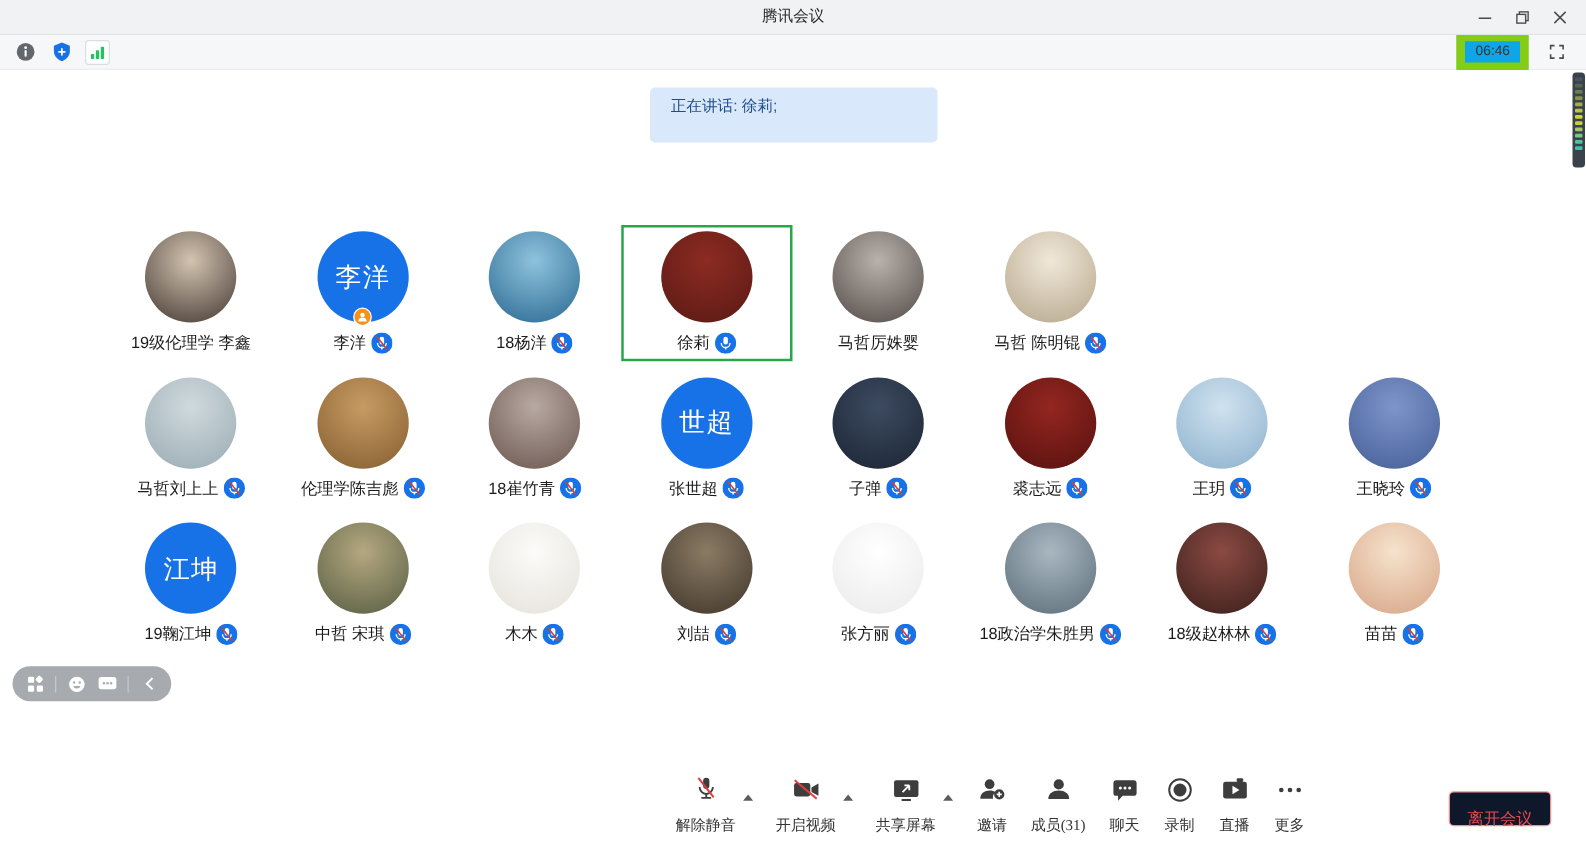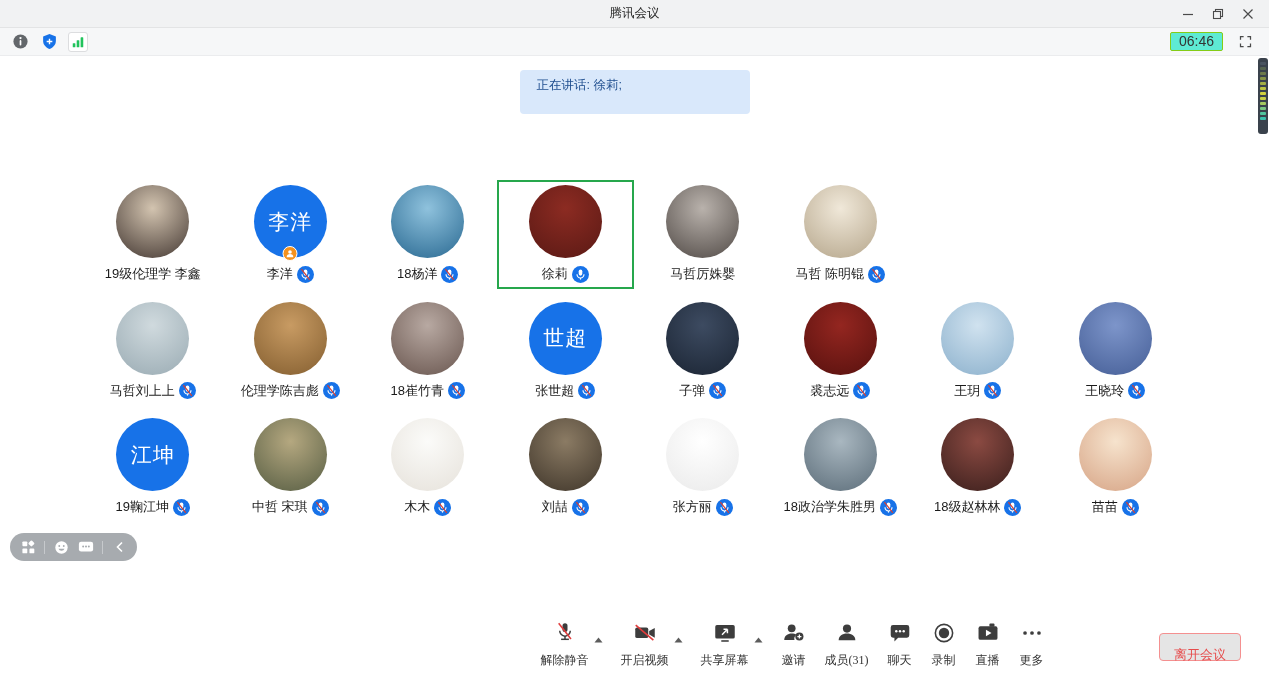--- a/index.html
+++ b/index.html
@@ -13,22 +13,22 @@
   .win-controls { position:absolute; right:6px; top:0; height:28px; display:flex; align-items:center; }
   .win-controls .wbtn { width:30px; height:28px; display:flex; align-items:center; justify-content:center;
                         background:transparent; border:none; cursor:pointer; }
 
   
   .toolbar { height:28px; background:#f6f7f8; border-bottom:1px solid #ebecee; display:flex; align-items:center; padding:0 10px; }
   .tb-left { display:flex; align-items:center; gap:9px; }
   .tb-ic { width:20px; height:20px; display:flex; align-items:center; justify-content:center; cursor:pointer; }
   .tb-ic.boxed { background:#fff; border:1px solid #dcdddf; border-radius:3px; }
   .tb-right { margin-left:auto; display:flex; align-items:center; gap:12px; padding-right:4px; }
-  .timer { border:1px solid #84cc16; background:#5eead4; border-radius:2px; padding:1px 8px;
-           font-size:14px; color:#333; line-height:15px; }
+  .timer { border:7px solid #84cc16; background:#0ea5e9; border-radius:2px; padding:1px 8px;
+           font-size:11px; color:#333; line-height:15px; }
 
   
   .main { position:relative; height:618px; background:#fff; }
   .banner { position:absolute; top:14px; left:50%; transform:translateX(-50%); width:230px; height:44px;
             background:#d9e8fb; border-radius:4px; font-size:12.5px; color:#1f4e8f;
             line-height:30px; padding-left:17px; }
 
   
   .grid-viewport { position:absolute; top:0; left:0; width:100%; height:466px; overflow:hidden; }
   .grid-row { position:absolute; display:flex; }
@@ -57,21 +57,21 @@
   .vol-bar { width:100%; height:3.4px; border-radius:1px; }
 
   
   .bottom-bar { position:absolute; left:0; bottom:0; width:100%; height:56px; background:#fff; }
   .bb-buttons { position:absolute; left:50%; bottom:5px; transform:translateX(-103px); display:flex; align-items:flex-end; }
   .bb-group { display:flex; align-items:flex-start; margin:0 9px; }
   .bb-btn { display:flex; flex-direction:column; align-items:center; gap:2px; cursor:pointer;font-family:Liberation Serif, serif; }
   .bb-btn .lbl { font-size:12px; color:#333; white-space:nowrap; }
   .bb-arrow { margin:9px 0 0 5px; cursor:pointer; }
   .leave-btn { position:absolute; right:28px; bottom:13px; height:28px; padding:12px 14px;
-               background:#e5e5e5; border:1px solid #f49090; border-radius:4px;
+               background:#0f172a; border:1px solid #f49090; border-radius:4px;
                color:#e64c4c; font-size:13px; cursor:pointer; font-family:inherit; }
 </style>
 </head>
 <body>
 
 <div class="app">
 
   <div class="titlebar">
     <div class="title">腾讯会议</div>
     <div class="win-controls">

